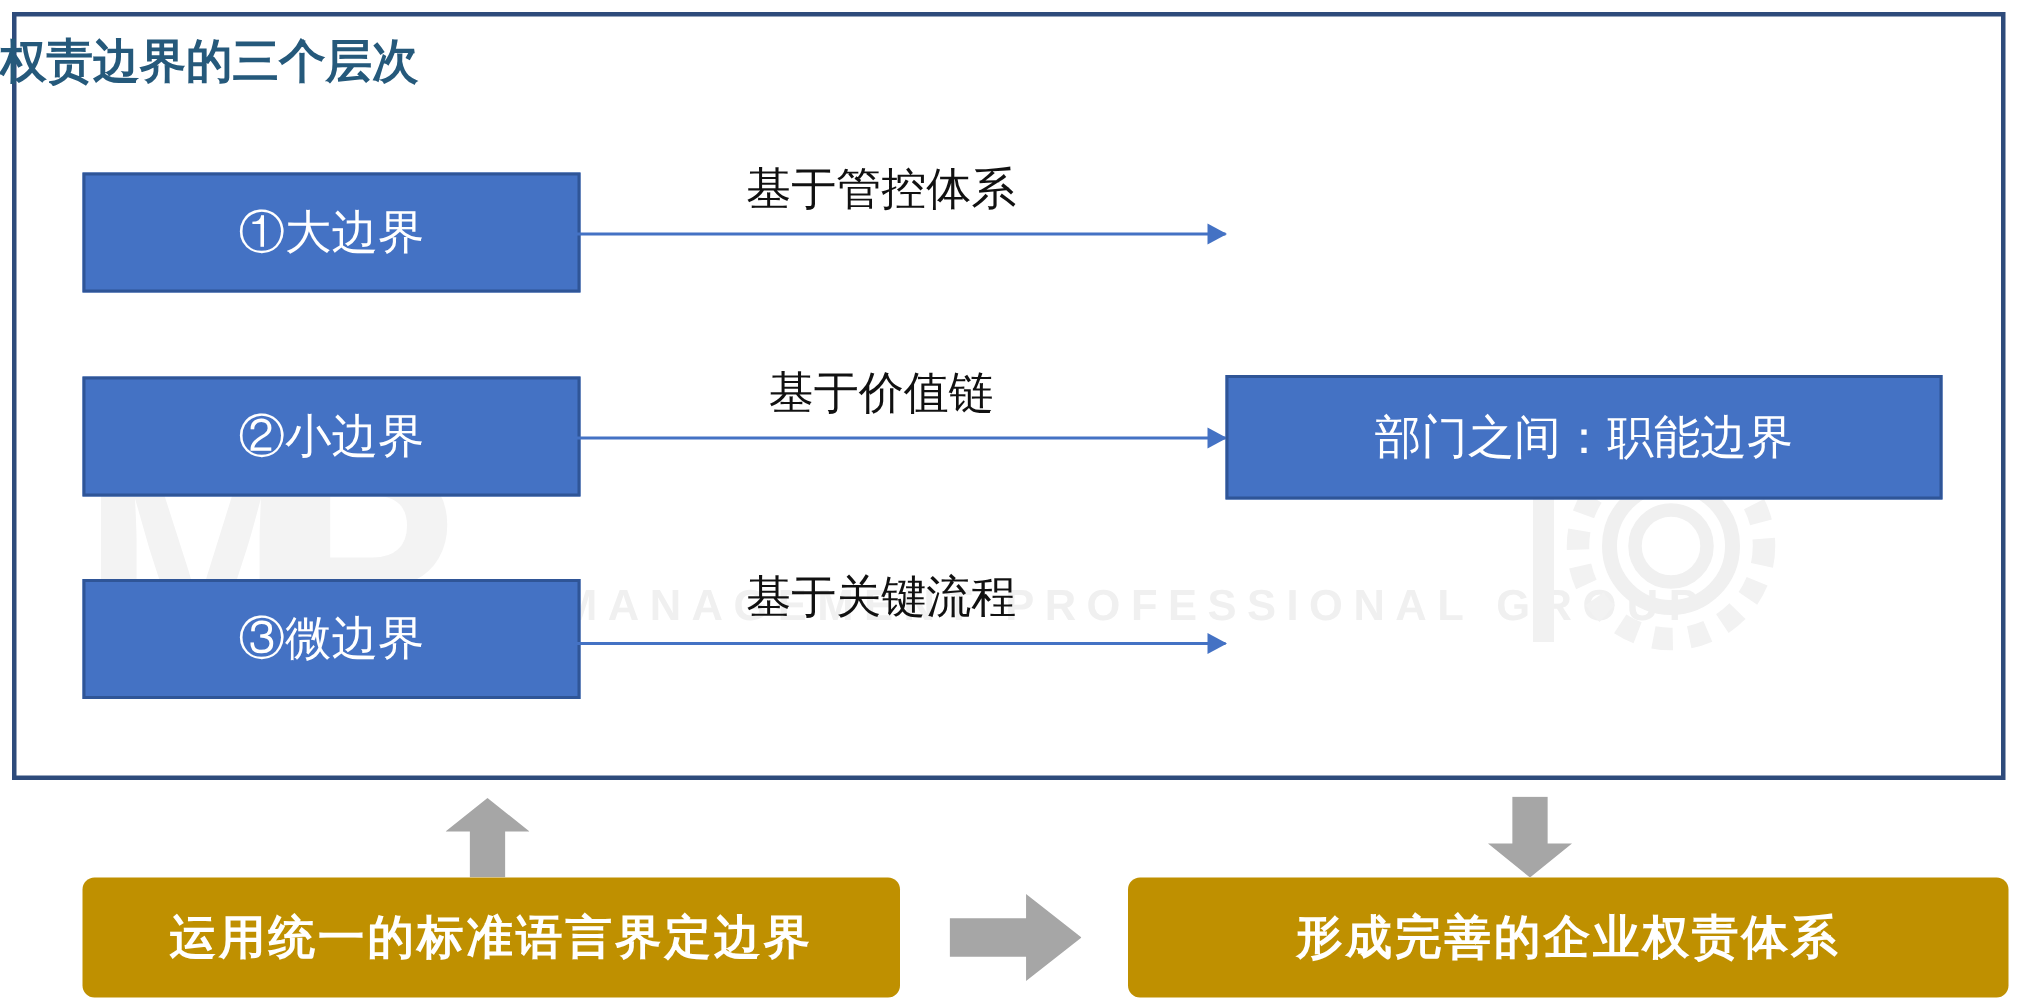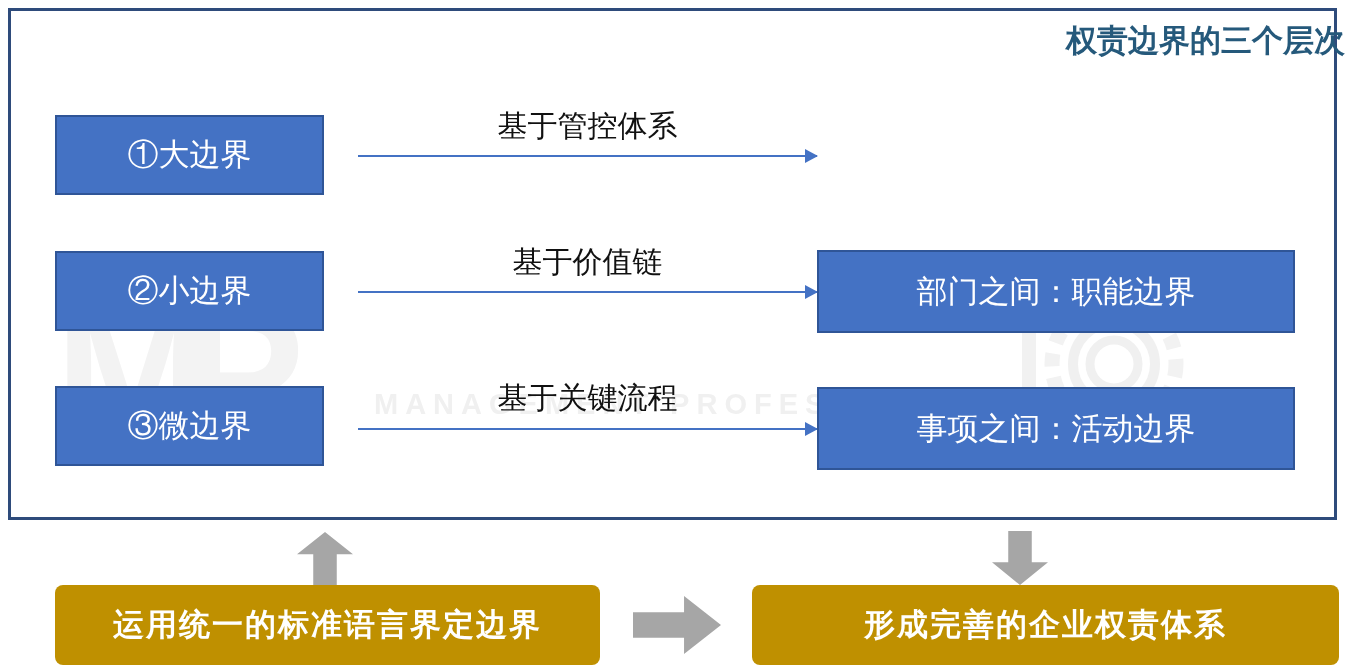--- a/index.html
+++ b/index.html
@@ -18,28 +18,28 @@
   .wm-cn{position:absolute;left:368px;top:268px;font-weight:700;font-size:148px;
     line-height:1;letter-spacing:-4px;color:#F1F1F1;white-space:nowrap;}
   .wm-en{position:absolute;left:374px;top:388px;font-family:"Liberation Sans",sans-serif;
     font-weight:700;font-size:29px;letter-spacing:7px;color:#F0F0F0;white-space:nowrap;}
   .wm-divider{position:absolute;left:1022px;top:292px;width:14px;height:136px;background:#F1F1F1;}
   .wm-seal{position:absolute;left:1038px;top:288px;}
 
   
   .panel{position:absolute;left:8px;top:8px;width:1329px;height:512px;
     border:3px solid var(--panel_border);background:transparent;z-index:1;}
-  .panel-title{position:absolute;left:0;top:20px;width:1345px;text-align:right;
+  .panel-title{position:absolute;left:0;top:20px;width:1345px;text-align:left;
     font-size:31px;font-weight:700;color:var(--title_text);z-index:3;}
 
   
   .blue-box{position:absolute;background:var(--box_fill);border:2px solid var(--box_border);
     color:#fff;display:flex;align-items:center;justify-content:center;
     font-size:31px;z-index:2;white-space:nowrap;}
-  .left-box{left:55px;width:269px;height:80px;}
+  .left-box{left:55px;width:332px;height:80px;}
   .right-box{left:817px;width:478px;height:83px;}
 
   .arrow-label{position:absolute;left:390px;width:395px;text-align:center;
     font-size:30px;color:var(--label_text);z-index:3;white-space:nowrap;}
   .thin-arrow{position:absolute;left:358px;width:459px;height:0;
     border-top:2px solid var(--arrow_blue);z-index:2;}
   .thin-arrow .head{position:absolute;right:-1px;top:-8px;width:0;height:0;
     border-left:13px solid var(--arrow_blue);
     border-top:7px solid transparent;border-bottom:7px solid transparent;}
 
@@ -87,21 +87,20 @@
   <div class="thin-arrow" style="top:291px">
       <span class="head"></span>
     </div>
   <div class="blue-box right-box" style="top:250px">部门之间：职能边界</div>
 
   <div class="blue-box left-box" style="top:386px">③微边界</div>
   <div class="arrow-label" style="top:378px">基于关键流程</div>
   <div class="thin-arrow" style="top:428px">
       <span class="head"></span>
     </div>
-  <div class="blue-box right-box" style="top:387px">事项之间：活动边界</div>
 
   <div class="block-arrow arrow-up"></div>
   <div class="block-arrow arrow-down"></div>
   <div class="block-arrow arrow-right"></div>
 
   <div class="gold-box" style="left:55px;width:545px">运用统一的标准语言界定边界</div>
   <div class="gold-box" style="left:752px;width:587px">形成完善的企业权责体系</div>
 
 </div>
 

